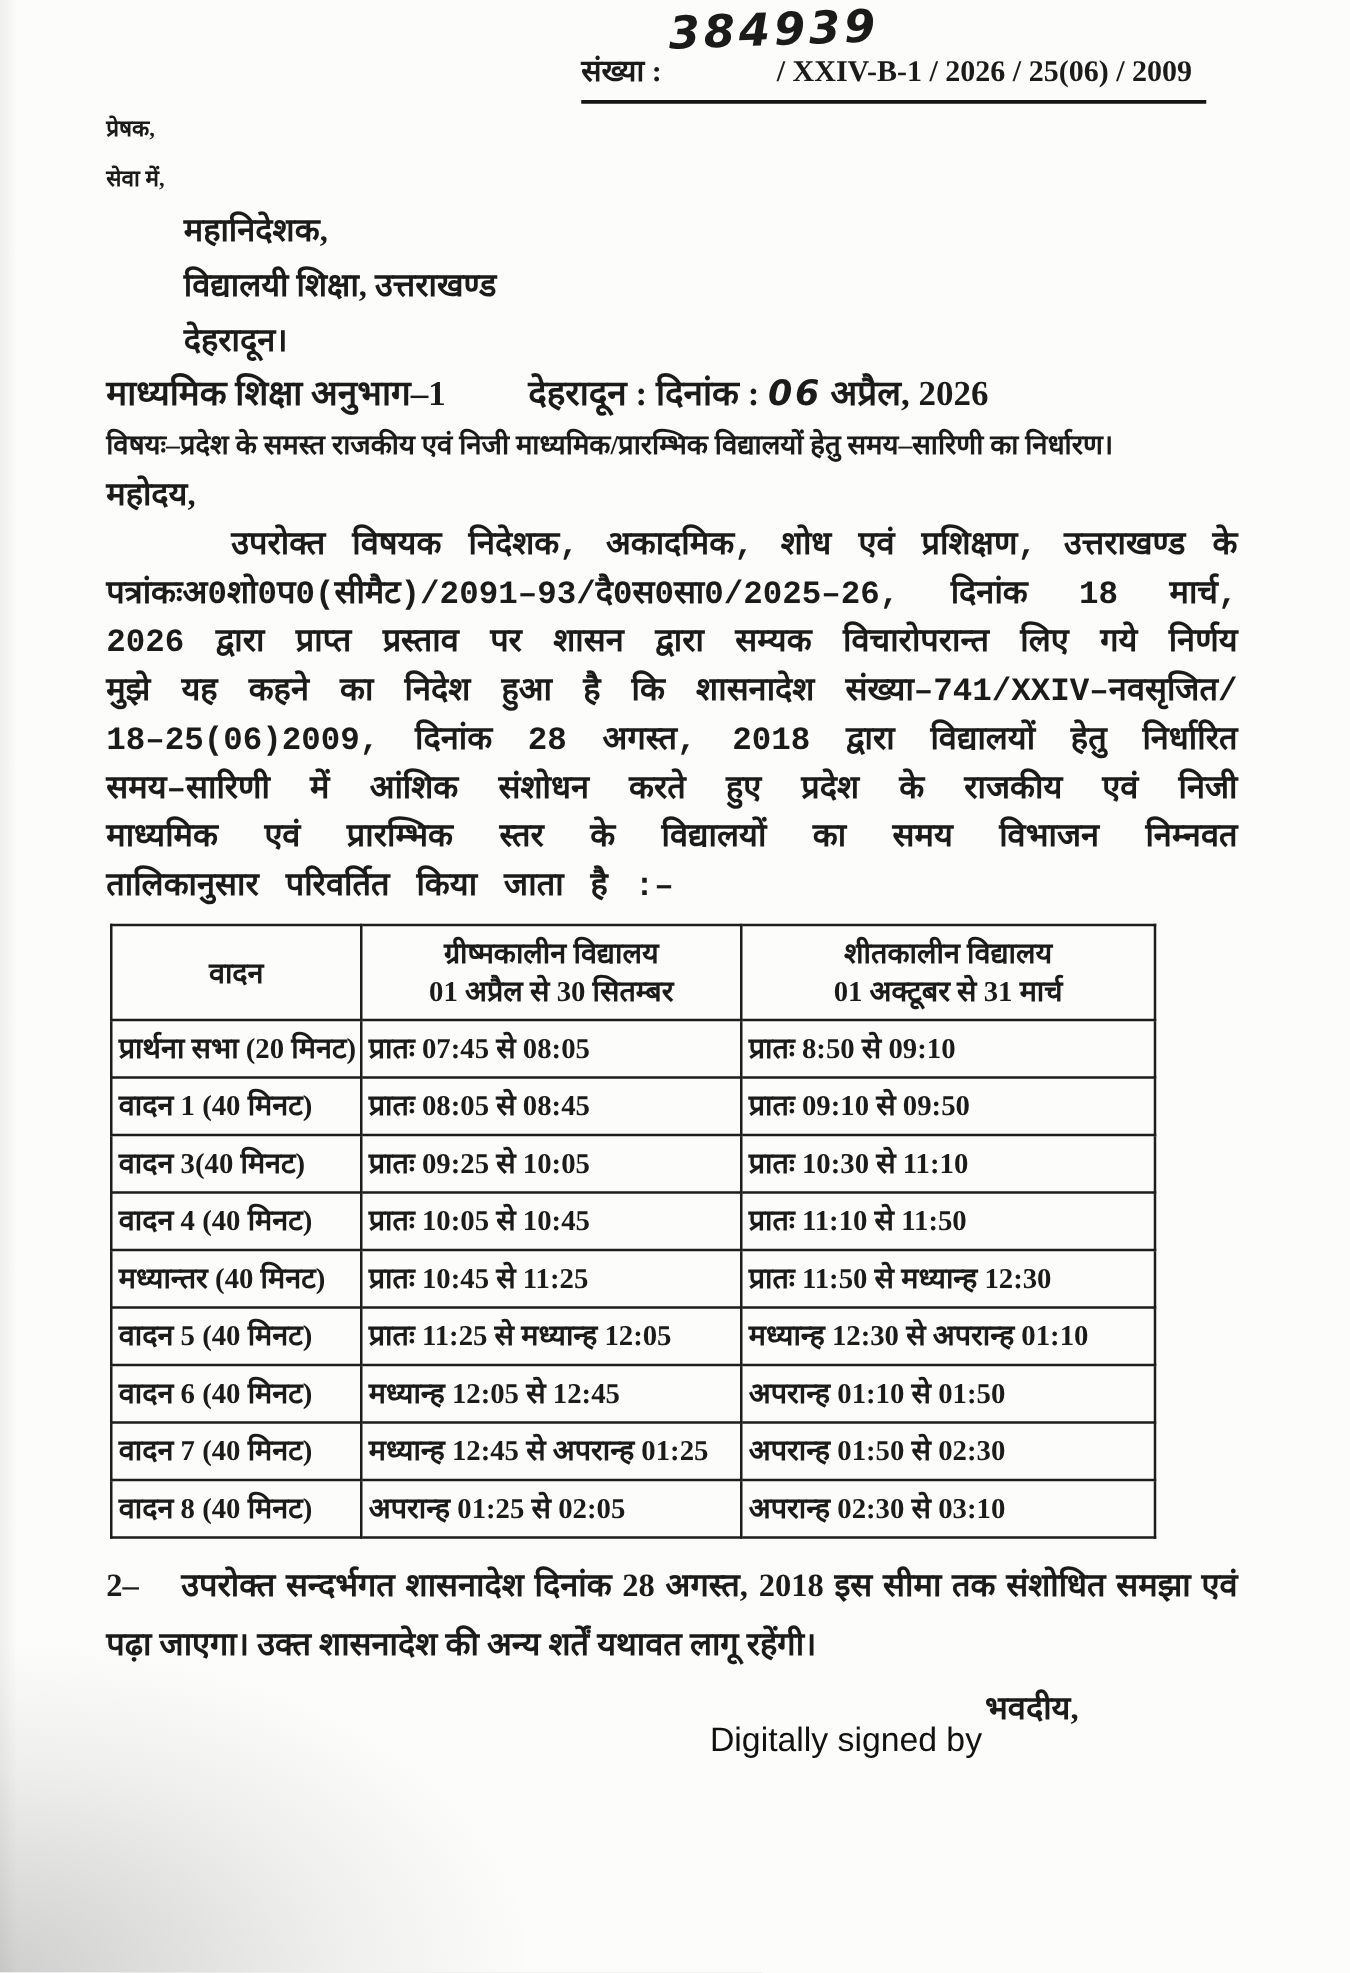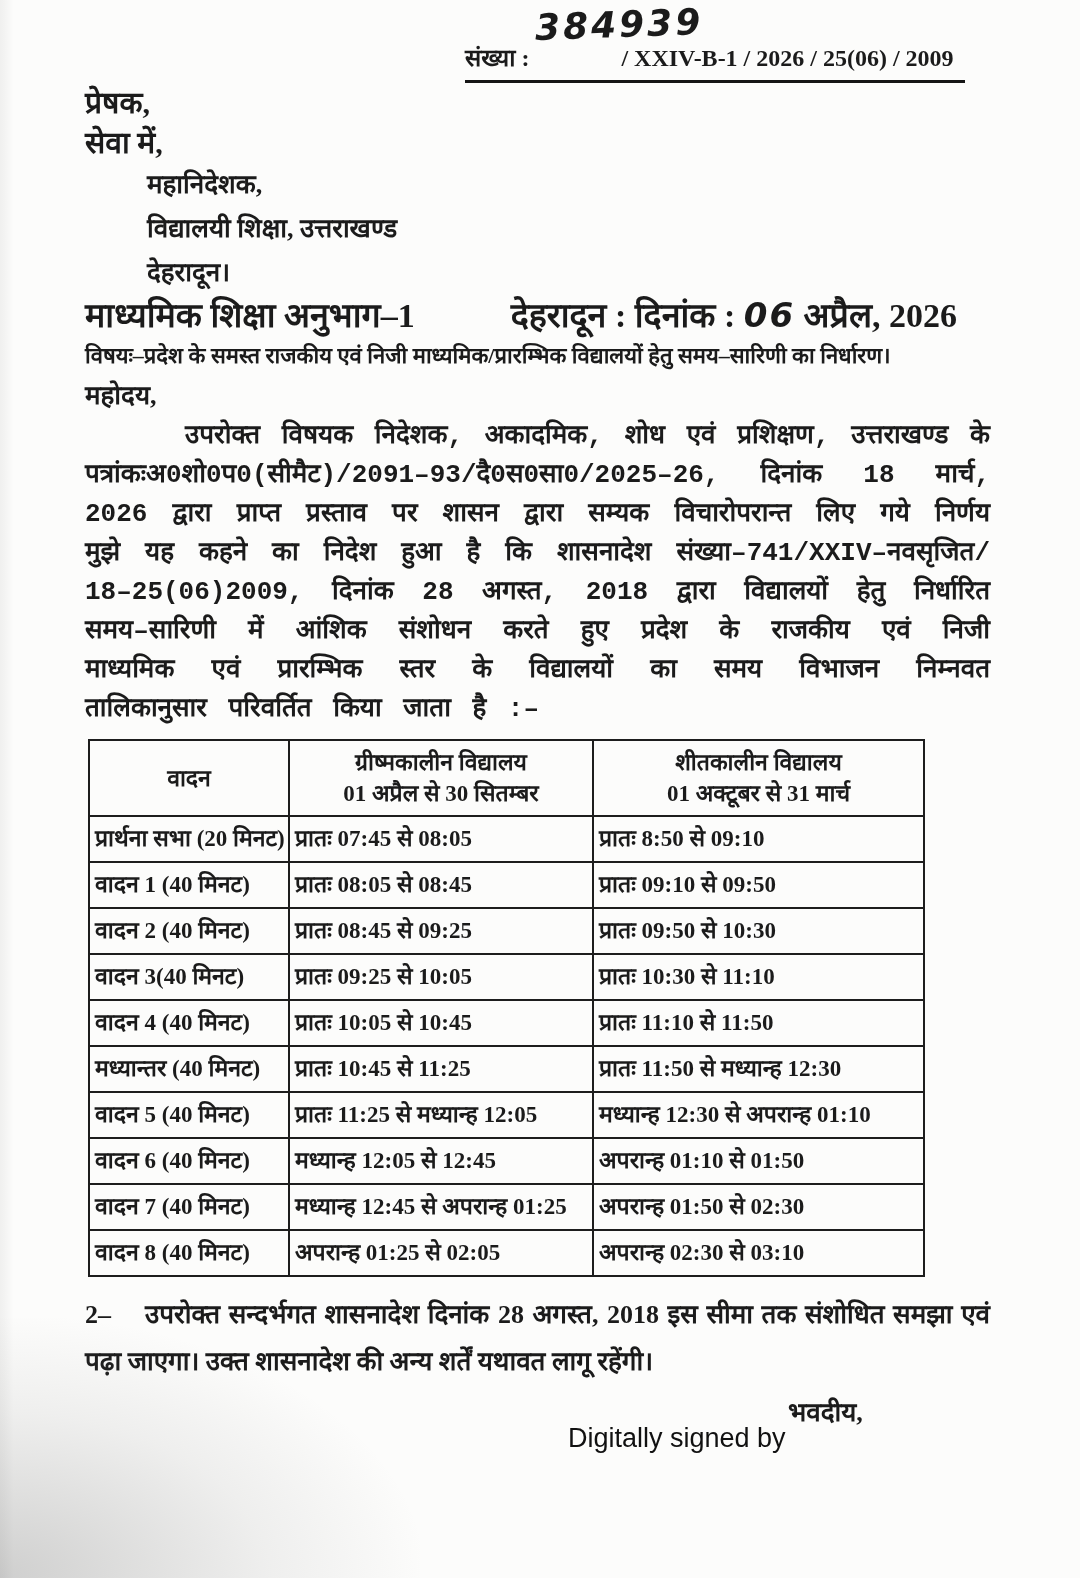--- a/index.html
+++ b/index.html
@@ -40,26 +40,26 @@
   }
   .ref-line{
     border-bottom:3px solid #151515;
     font-size:24px;font-weight:700;
     line-height:32px;
     white-space:nowrap;
     padding-bottom:6px;
   }
   .ref-spacer{display:inline-block;width:92px;}
   
-  .block-label{font-size:30px;line-height:40px;font-weight:700;}
+  .block-label{font-size:18px;line-height:40px;font-weight:700;}
   .addr-lines{margin-left:62px;}
   .addr-lines div{font-size:26px;line-height:44px;font-weight:700;}
   
-  .section-date{display:flex;font-size:34px;line-height:40px;font-weight:700;align-items:flex-end;}
-  .dateline{margin-left:96px;white-space:nowrap;}
+  .section-date{display:flex;font-size:28px;line-height:40px;font-weight:700;align-items:flex-end;}
+  .dateline{margin-left:66px;white-space:nowrap;}
   .hand-day{font-family:"DejaVu Sans",sans-serif;font-style:italic;font-weight:700;letter-spacing:2px;}
   
   .subject{font-size:22px;line-height:39px;font-weight:700;text-align:justify;margin:0;width:885px;font-family:Liberation Serif, serif;}
   .salutation{font-size:26px;line-height:42px;font-weight:700;}
   .body-para{
     font-size:26px;line-height:39px;font-weight:700;
     text-align:justify;text-indent:100px;
     width:905px;margin:0;
     word-spacing:6px;
     font-family:Liberation Mono, monospace;
@@ -147,25 +147,20 @@
       <td>प्रार्थना सभा (20 मिनट)</td>
       <td>प्रातः 07:45 से 08:05</td>
       <td>प्रातः 8:50 से 09:10</td>
     </tr>
     <tr>
       <td>वादन 1 (40 मिनट)</td>
       <td>प्रातः 08:05 से 08:45</td>
       <td>प्रातः 09:10 से 09:50</td>
     </tr>
     <tr>
-      <td>वादन 2 (40 मिनट)</td>
-      <td>प्रातः 08:45 से 09:25</td>
-      <td>प्रातः 09:50 से 10:30</td>
-    </tr>
-    <tr>
       <td>वादन 3(40 मिनट)</td>
       <td>प्रातः 09:25 से 10:05</td>
       <td>प्रातः 10:30 से 11:10</td>
     </tr>
     <tr>
       <td>वादन 4 (40 मिनट)</td>
       <td>प्रातः 10:05 से 10:45</td>
       <td>प्रातः 11:10 से 11:50</td>
     </tr>
     <tr>

